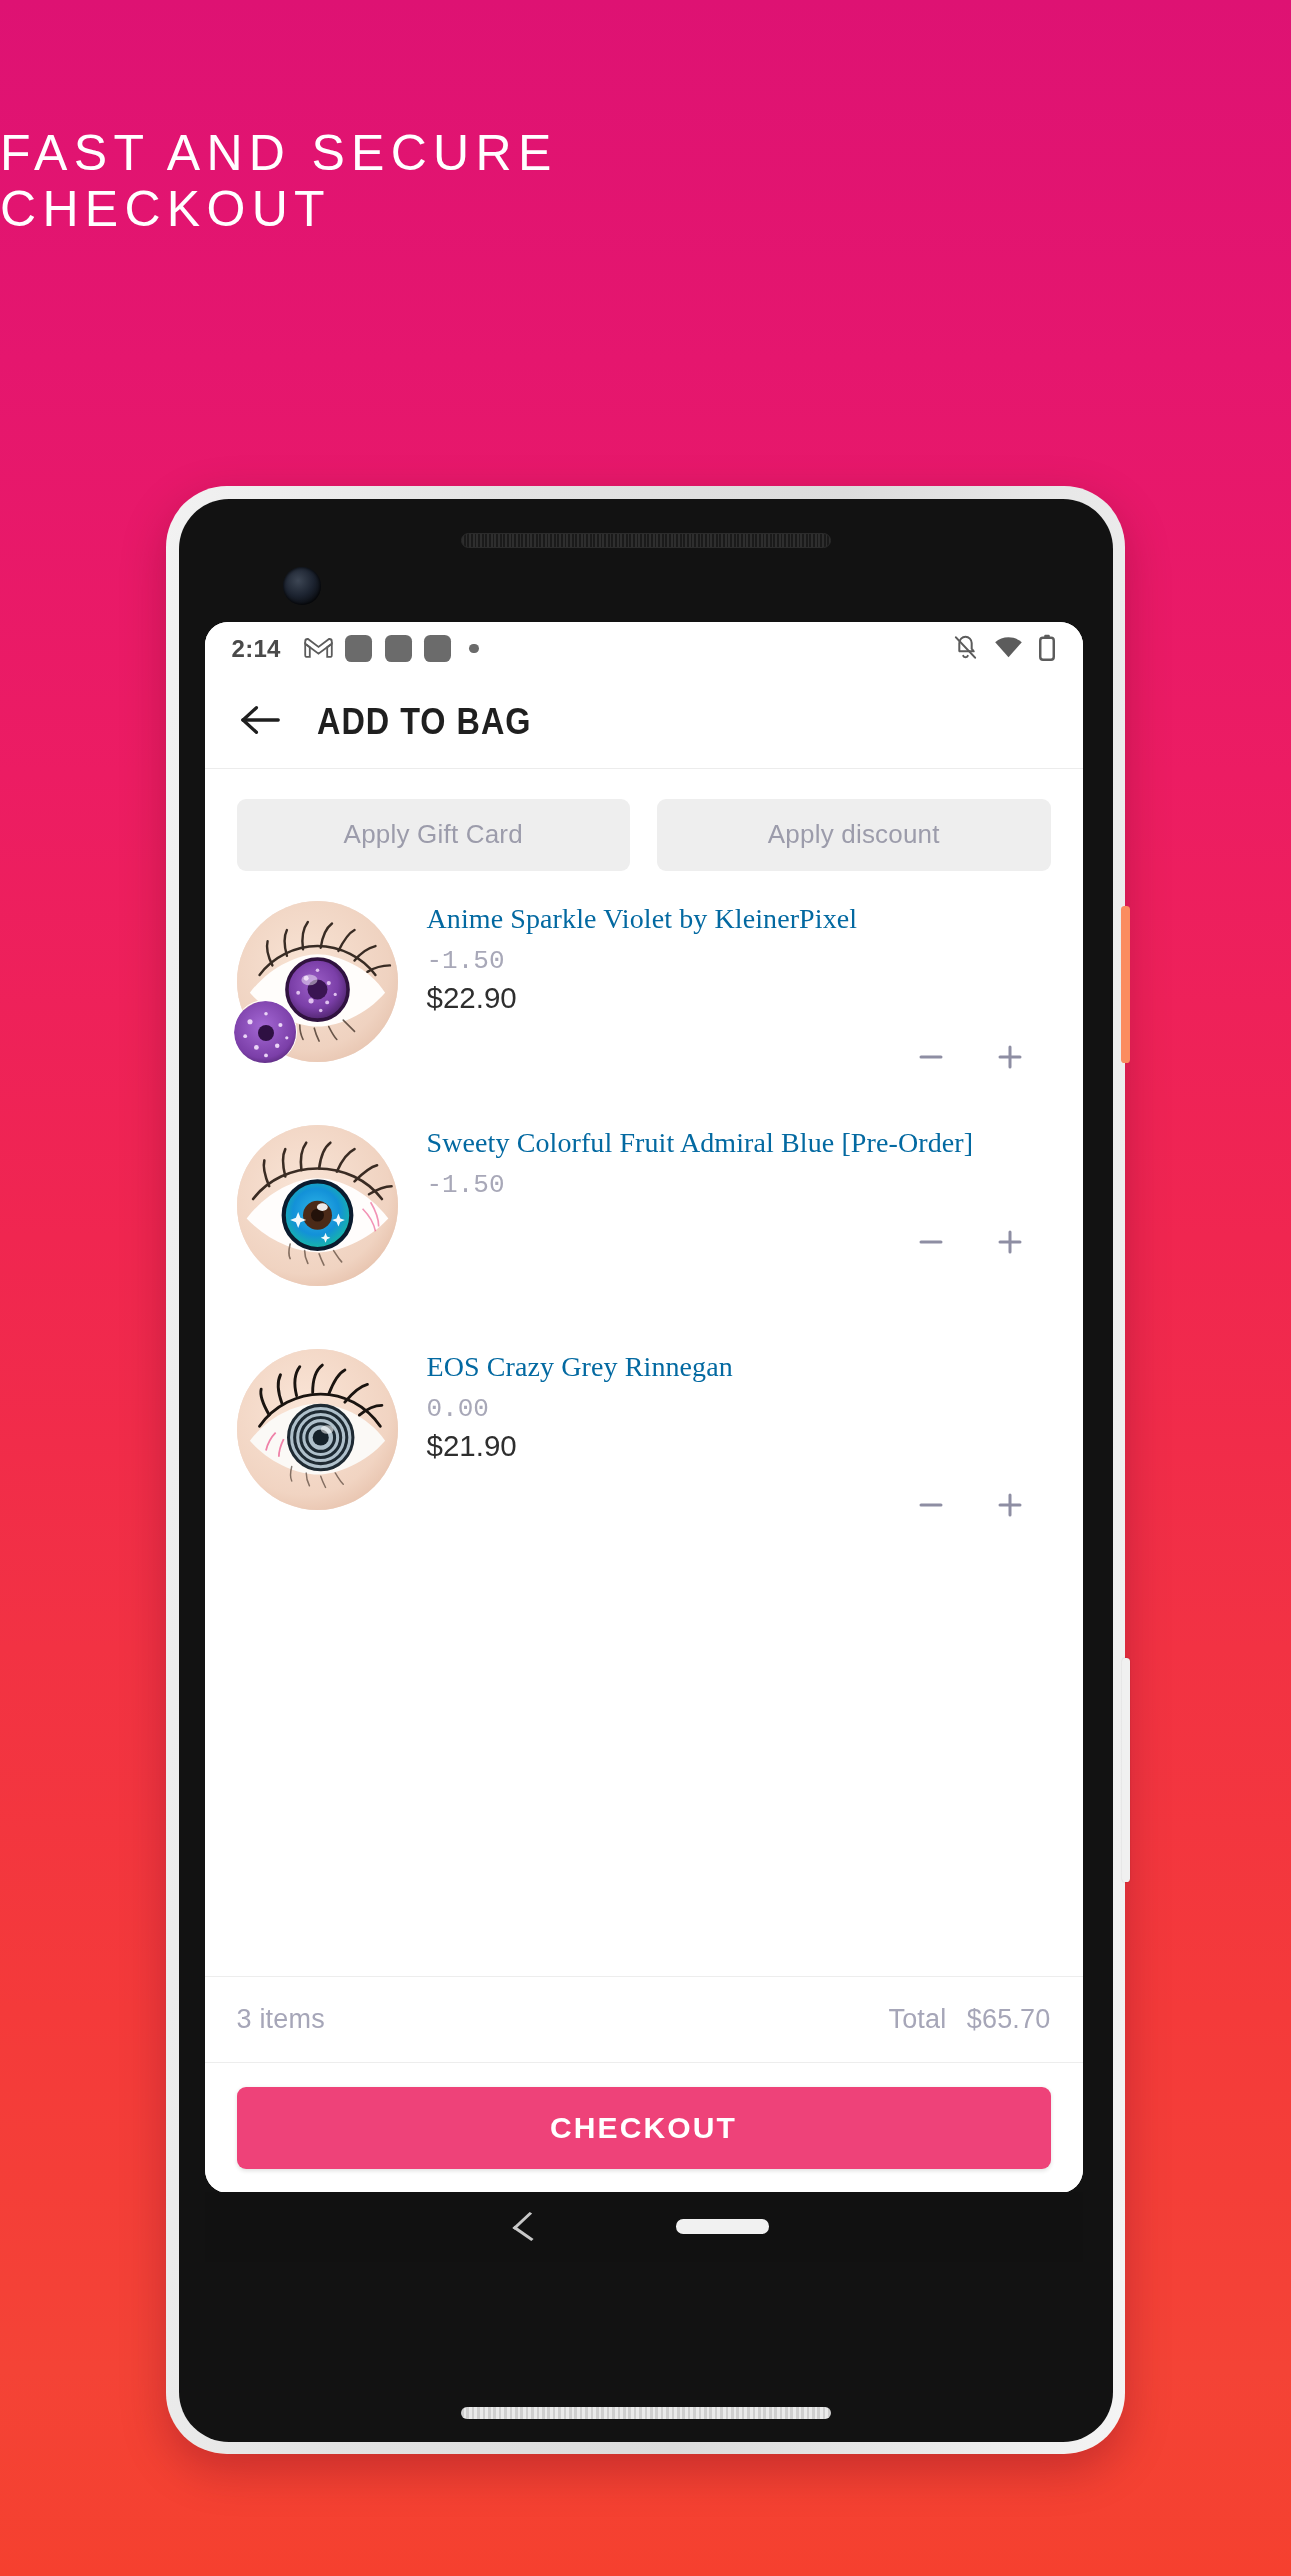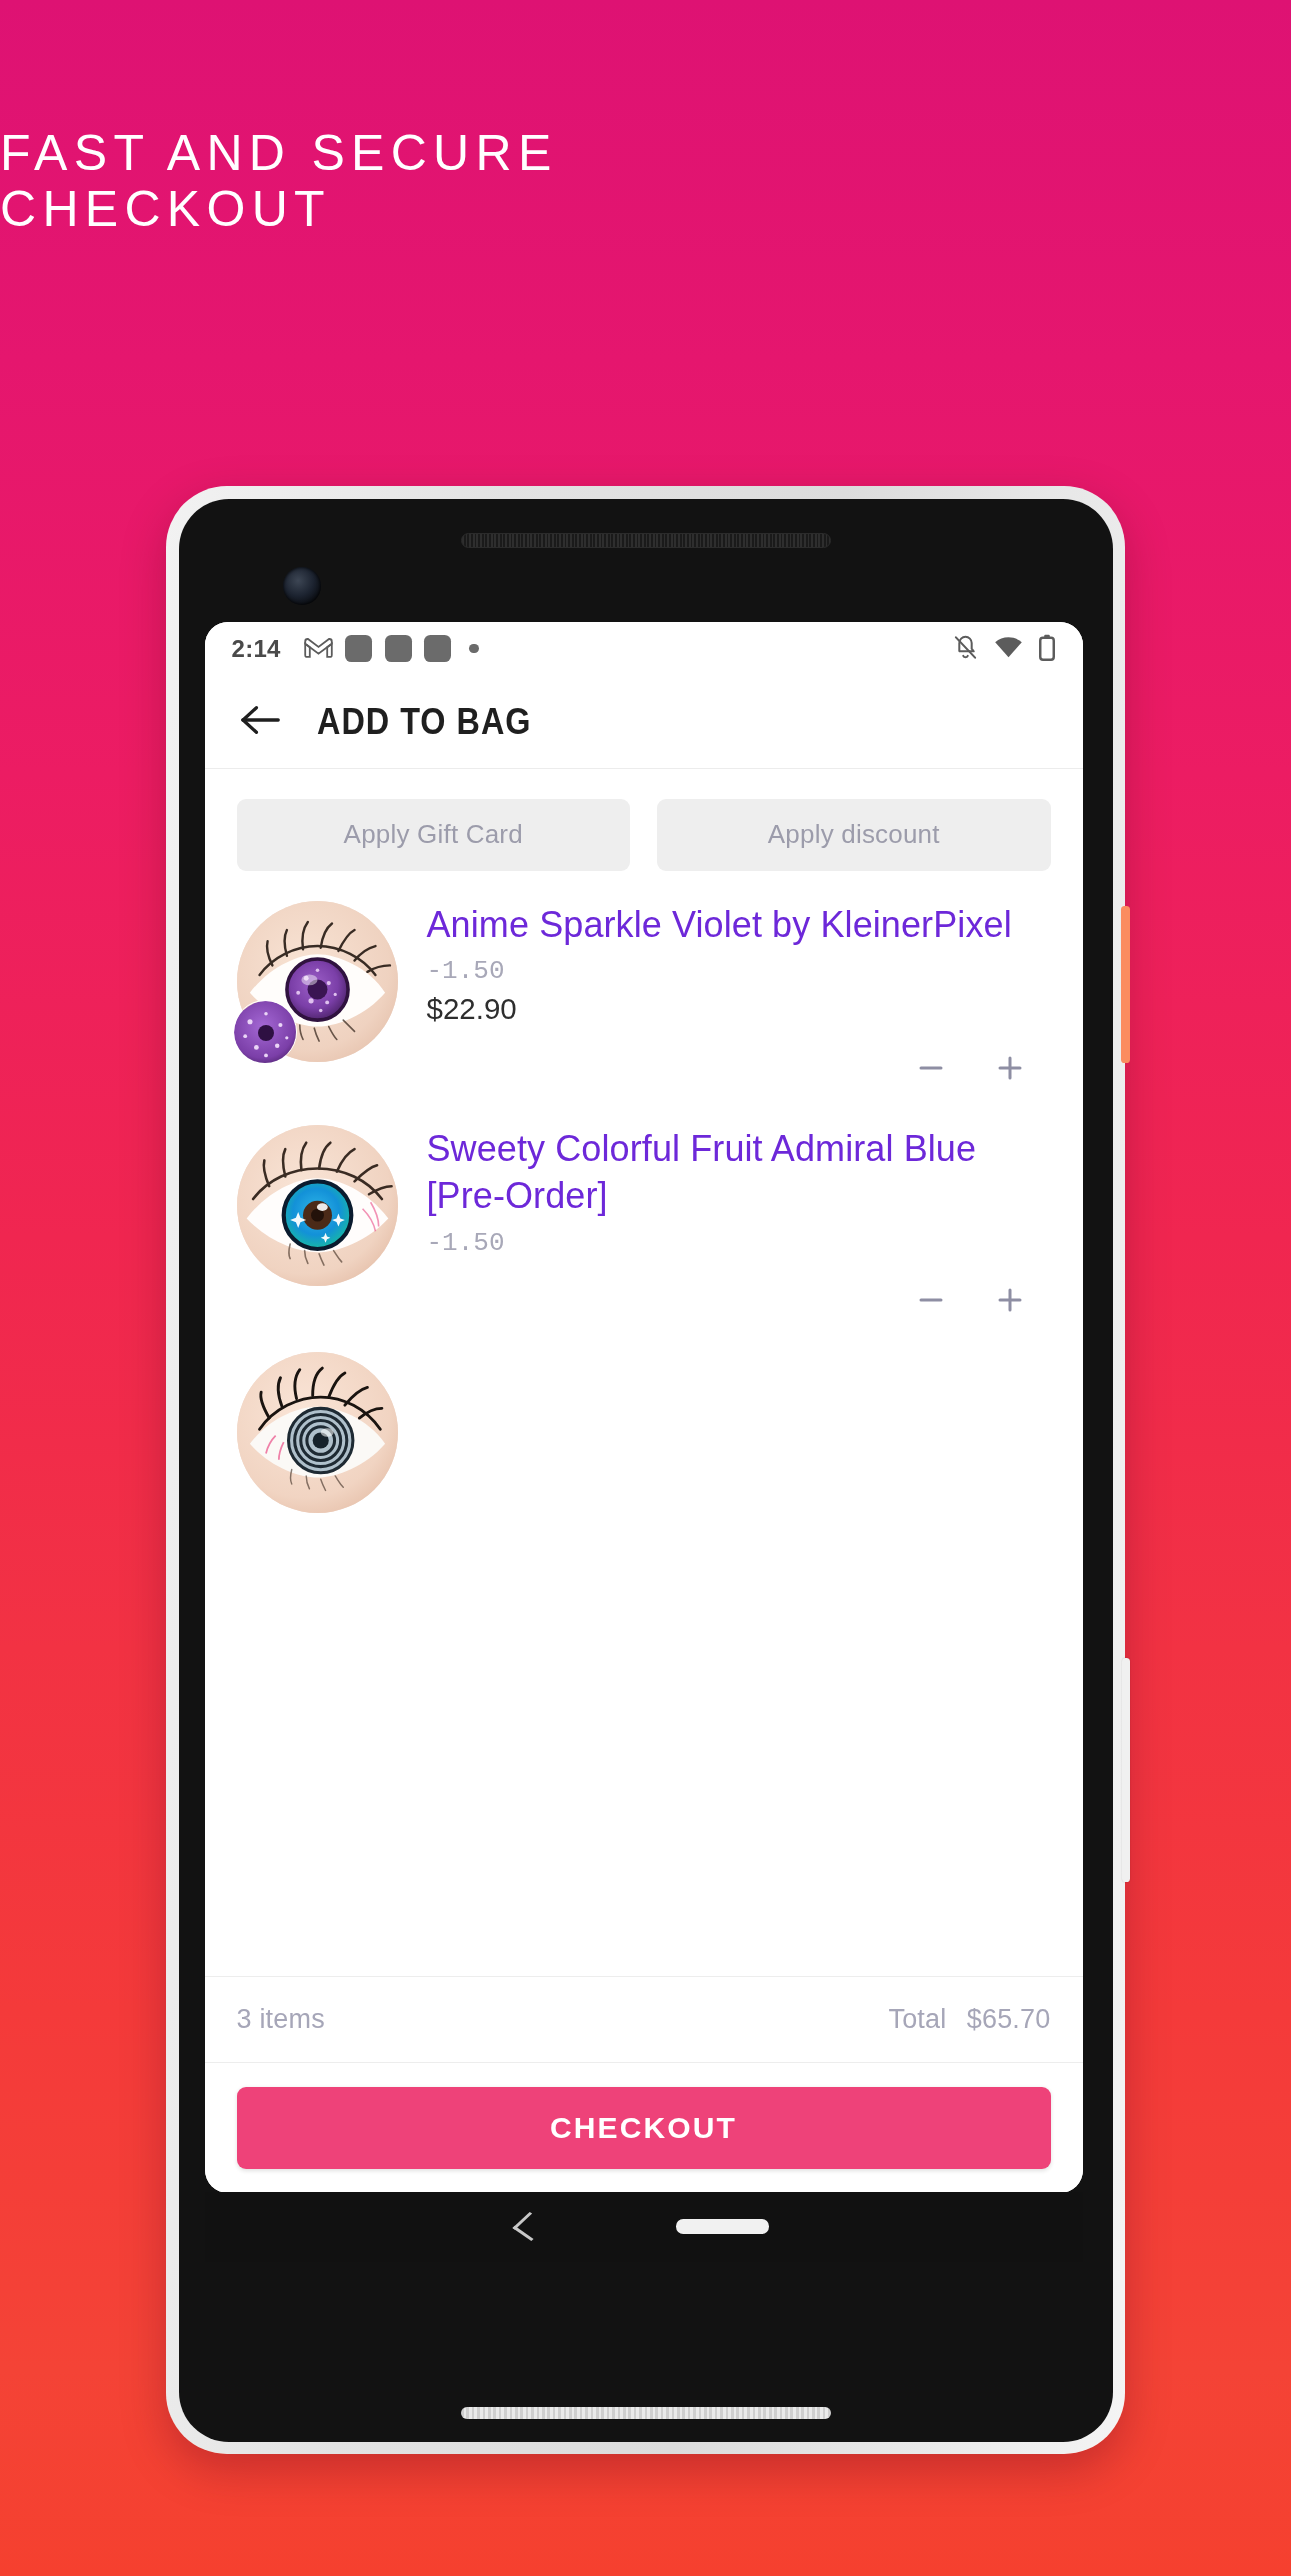--- a/index.html
+++ b/index.html
@@ -196,25 +196,25 @@
   .swatch {
     position:absolute;
     left:-3.6px; bottom:-1.8px;
     width:64px; height:64px;
     border-radius:50%;
     overflow:hidden;
     border:1.8px solid #ffffff;
   }
   .row-info { flex:1 1 auto; min-width:0; }
   .item-title {
-    font-size:36px;
-    color:#6d28d9;
+    font-size:28px;
+    color:#0369a1;
     line-height:1.32;
     letter-spacing:0.1px;
-    font-family:Liberation Sans, sans-serif;
+    font-family:Liberation Serif, serif;
   }
   .item-power {
     margin-top:8px;
     font-size:26px;
     color:#a8a8b8;
     font-family:Liberation Mono, monospace;
   }
   .item-price {
     margin-top:5.4px;
     font-size:29.5px;
@@ -591,20 +591,42 @@
                       <path d="M52 79c1 3 2 5 3 7"></path>
                         <path d="M61 77c2 3 3 5 5 7"></path>
                     </g>
                     <g fill="none" stroke="#E8407E" stroke-width="1.1" opacity=".65">
                       <path d="M24 52c-3 3-5 7-6 11"></path>
                         <path d="M29 56c-2 4-3 7-3 11"></path>
                     </g>
                   </svg>
                 </div>
               </div>
+              <div class="row-info">
+                <div class="item-title">EOS Crazy Grey Rinnegan</div>
+                <div class="item-power">0.00</div>
+                <div class="item-price">$21.90</div>
+                <div class="qty-row">
+                  <div class="qty-btn">
+                    <span>
+                      <svg width="30" height="30" viewBox="0 0 24 24">
+                        <line x1="4" y1="12" x2="20" y2="12" stroke="#8E8EA3" stroke-width="2.4" stroke-linecap="round"></line>
+                      </svg>
+                    </span>
+                  </div>
+                  <div class="qty-btn">
+                    <span>
+                      <svg width="30" height="30" viewBox="0 0 24 24">
+                        <line x1="4" y1="12" x2="20" y2="12" stroke="#8E8EA3" stroke-width="2.4" stroke-linecap="round"></line>
+                        <line x1="12" y1="4" x2="12" y2="20" stroke="#8E8EA3" stroke-width="2.4" stroke-linecap="round"></line>
+                      </svg>
+                    </span>
+                  </div>
+                </div>
+              </div>
             </div>
 
           </div>
         </div>
 
         <div class="summary">
           <div class="sum-items">3 items</div>
           <div class="sum-total">
             <span class="tot-label">Total</span>
             <span>$65.70</span>

